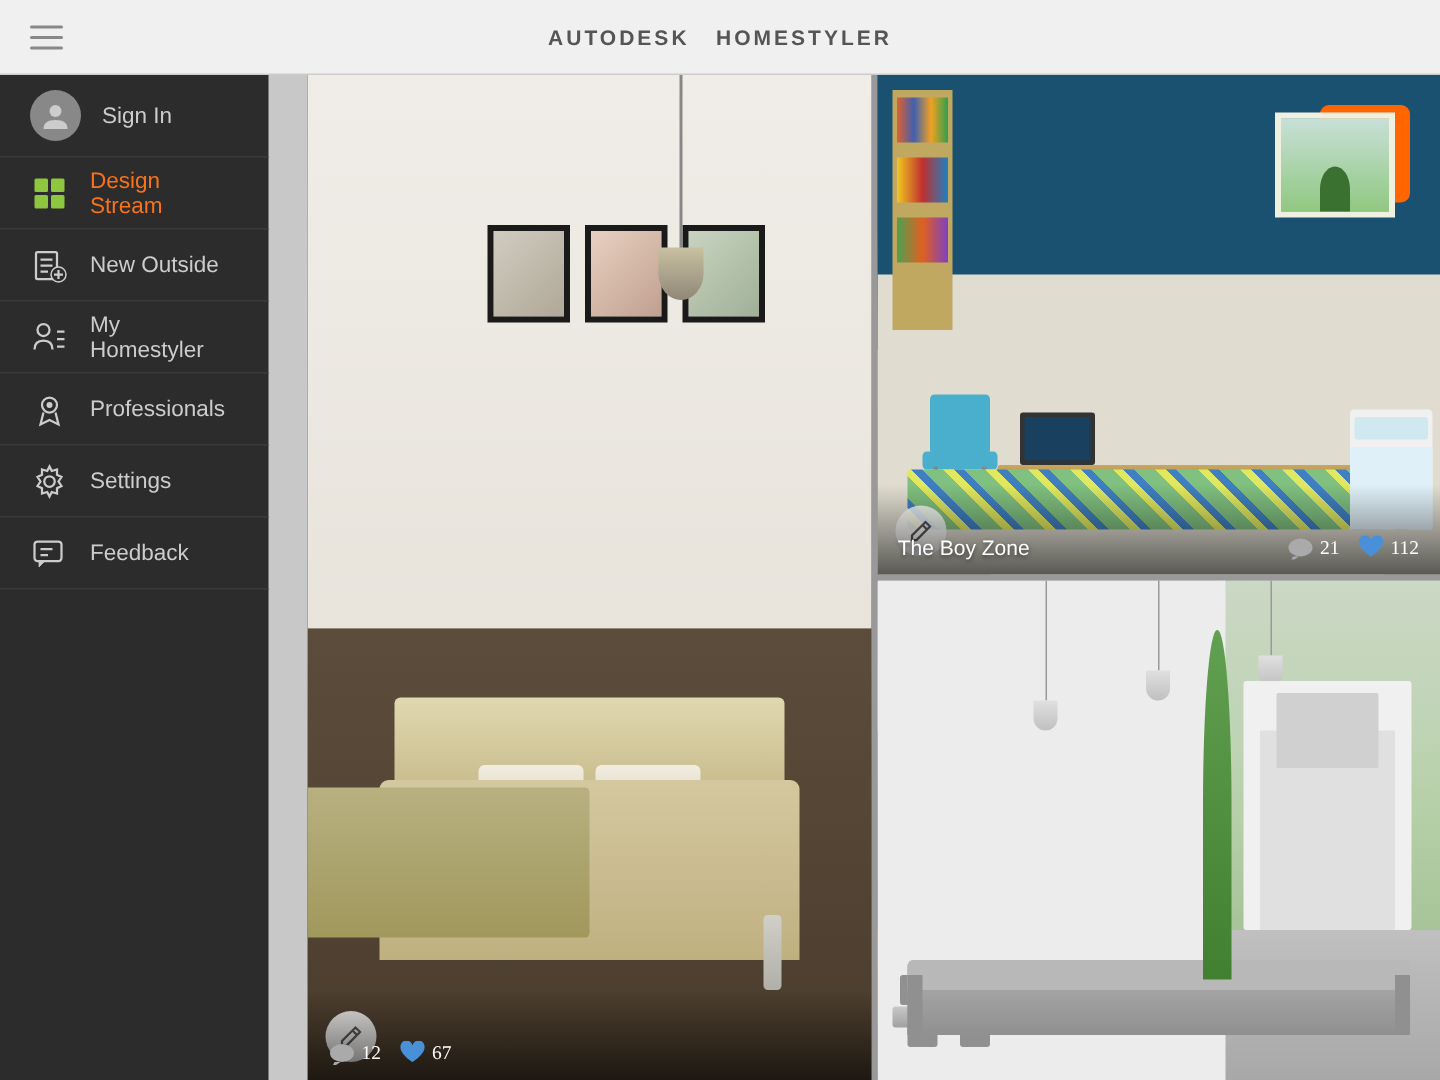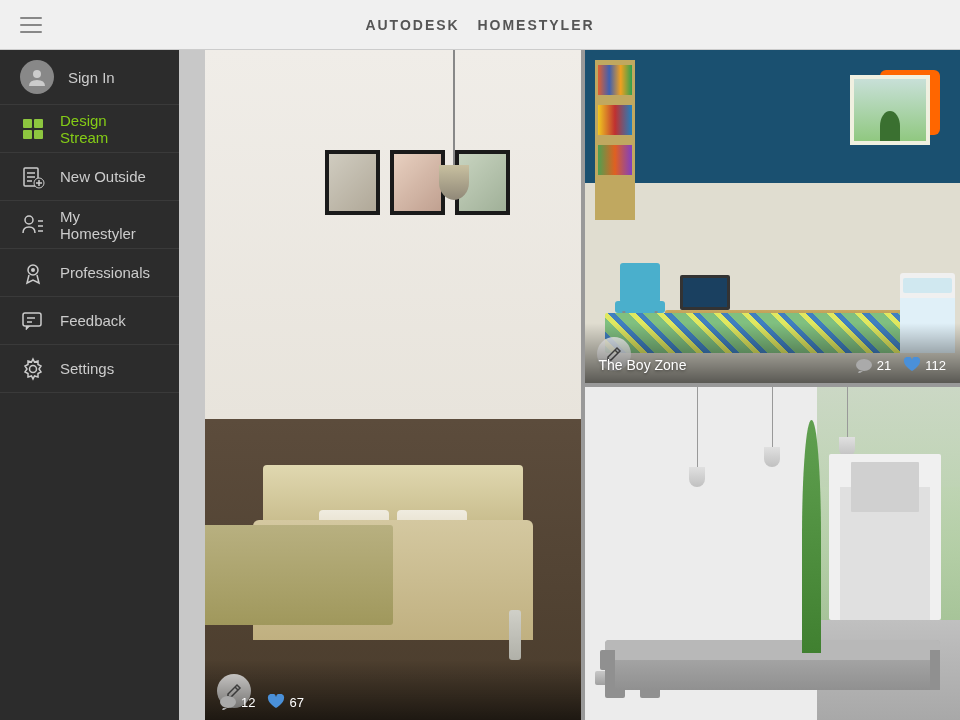--- a/index.html
+++ b/index.html
@@ -289,20 +289,21 @@
     .card-title {
       color: #fff;
       font-size: 14px;
       font-weight: 400;
       text-shadow: 0 1px 3px rgba(0,0,0,0.5);
     }
     .card-stats {
       display: flex;
       gap: 12px;
       align-items: flex-end;
+      font-family: Liberation Serif, serif;
     }
     .stat-item {
       display: flex;
       align-items: center;
       gap: 4px;
       color: #fff;
       font-size: 13px;
     }
 
     .edit-btn {
@@ -513,21 +514,21 @@
 
   <div class="sidebar-item active">
     <div class="icon-shape">
       <svg width="24" height="24" viewBox="0 0 24 24">
         <rect x="2" y="2" width="9" height="9" rx="1" fill="#8dc63f"></rect>
         <rect x="13" y="2" width="9" height="9" rx="1" fill="#8dc63f"></rect>
         <rect x="2" y="13" width="9" height="9" rx="1" fill="#8dc63f"></rect>
         <rect x="13" y="13" width="9" height="9" rx="1" fill="#8dc63f"></rect>
       </svg>
     </div>
-    <span style="color:#84cc16;">Design Stream</span>
+    <span style="color:#f97316;">Design Stream</span>
   </div>
 
   <div class="sidebar-item">
     <div class="icon-shape">
       <svg width="24" height="24" viewBox="0 0 24 24">
         <rect x="3" y="3" width="14" height="18" rx="1" fill="none" stroke="#ccc" stroke-width="1.5"></rect>
         <line x1="6" y1="8" x2="14" y2="8" stroke="#ccc" stroke-width="1.5"></line>
         <line x1="6" y1="12" x2="14" y2="12" stroke="#ccc" stroke-width="1.5"></line>
         <line x1="6" y1="16" x2="11" y2="16" stroke="#ccc" stroke-width="1.5"></line>
         <circle cx="18" cy="18" r="5" fill="#2c2c2c" stroke="#ccc" stroke-width="1"></circle>
@@ -558,37 +559,37 @@
         <path d="M8 14 L6 22 L12 19 L18 22 L16 14" fill="none" stroke="#ccc" stroke-width="1.5"></path>
         <circle cx="12" cy="9" r="2" fill="#ccc"></circle>
       </svg>
     </div>
     <span>Professionals</span>
   </div>
 
   <div class="sidebar-item">
     <div class="icon-shape">
       <svg width="24" height="24" viewBox="0 0 24 24">
+        <circle cx="12" cy="12" r="3.5" fill="none" stroke="#ccc" stroke-width="1.5"></circle>
+        <path d="M12 2 L13.5 5 L17 4 L17 7.5 L20 9 L18 12 L20 15 L17 16.5 L17 20 L13.5 19 L12 22 L10.5 19 L7 20 L7 16.5 L4 15 L6 12 L4 9 L7 7.5 L7 4 L10.5 5 Z" fill="none" stroke="#ccc" stroke-width="1.5"></path>
+      </svg>
+    </div>
+    <span>Settings</span>
+  </div>
+
+  <div class="sidebar-item">
+    <div class="icon-shape">
+      <svg width="24" height="24" viewBox="0 0 24 24">
         <rect x="2" y="4" width="18" height="13" rx="2" fill="none" stroke="#ccc" stroke-width="1.5"></rect>
         <line x1="6" y1="9" x2="14" y2="9" stroke="#ccc" stroke-width="1.5"></line>
         <line x1="6" y1="13" x2="11" y2="13" stroke="#ccc" stroke-width="1.5"></line>
         <path d="M5 17 L5 21 L9 17" fill="#ccc" stroke="#ccc" stroke-width="0.5"></path>
       </svg>
     </div>
     <span>Feedback</span>
-  </div>
-
-  <div class="sidebar-item">
-    <div class="icon-shape">
-      <svg width="24" height="24" viewBox="0 0 24 24">
-        <circle cx="12" cy="12" r="3.5" fill="none" stroke="#ccc" stroke-width="1.5"></circle>
-        <path d="M12 2 L13.5 5 L17 4 L17 7.5 L20 9 L18 12 L20 15 L17 16.5 L17 20 L13.5 19 L12 22 L10.5 19 L7 20 L7 16.5 L4 15 L6 12 L4 9 L7 7.5 L7 4 L10.5 5 Z" fill="none" stroke="#ccc" stroke-width="1.5"></path>
-      </svg>
-    </div>
-    <span>Settings</span>
   </div>
 </nav>
 
 <main class="main-content">
 
   <div class="design-card large">
     <div class="room-bedroom">
 
       <div style="position:absolute;top:0;left:0;right:0;height:55%;background:linear-gradient(180deg,#f0ede8 0%,#e8e4dc 100%);"></div>
 

